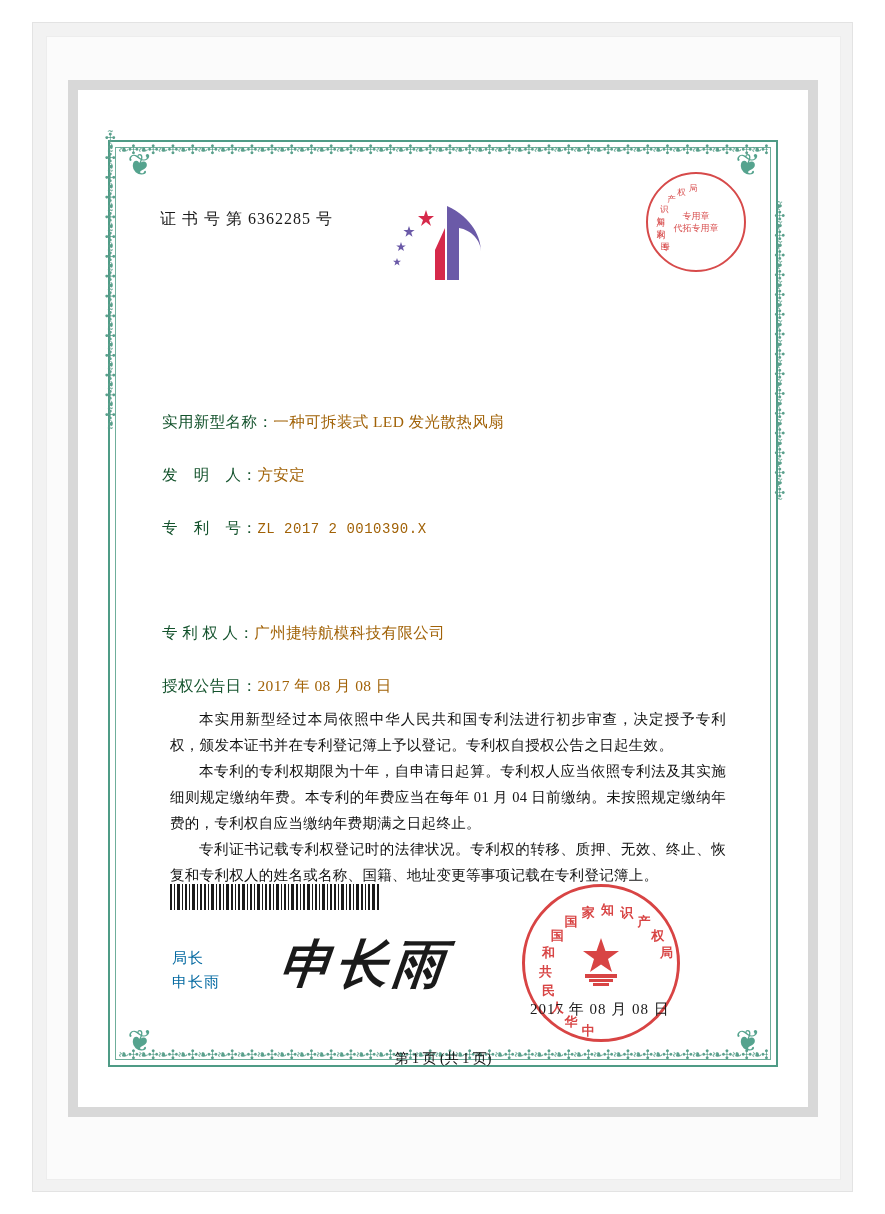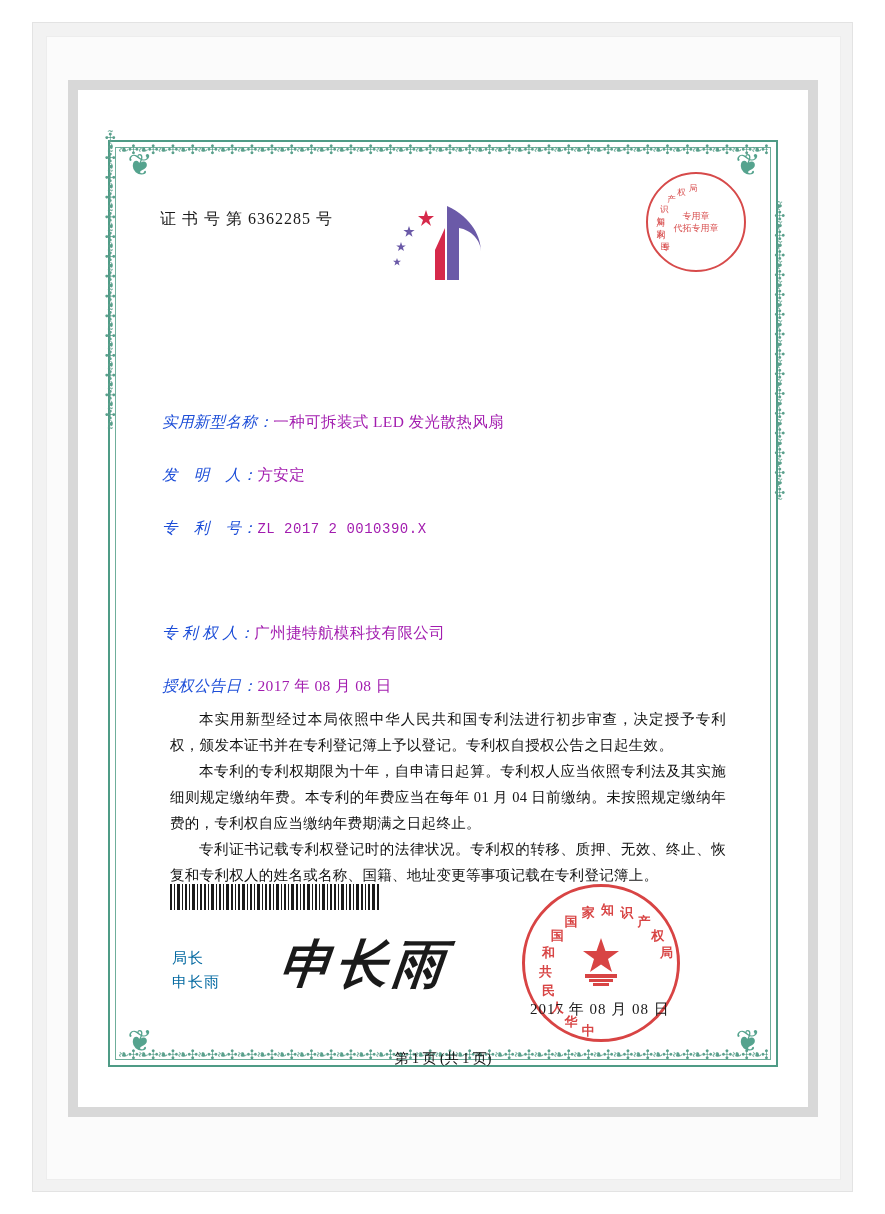--- a/index.html
+++ b/index.html
@@ -122,22 +122,22 @@
 
   
   .field {
     position: absolute;
     left: 162px;
     font-size: 15.5px;
     color: #111111;
     white-space: nowrap;
     letter-spacing: 0.4px;
   }
-  .field .lbl { color: #1d4ed8; font-style: italic; }
-  .field .val { color: #a21caf; }
+  .field .lbl { color: #14532d; }
+  .field .val { color: #a16207; }
   .f1 { top: 412px; }
   .f2 { top: 465px; }
   .f3 { top: 518px; }
   .f4 { top: 570px; }
   .f5 { top: 623px; }
   .f6 { top: 676px; }
 
   .mono { font-family: "Liberation Mono", monospace; font-size: 14px; letter-spacing: 0.5px; }
 
   

